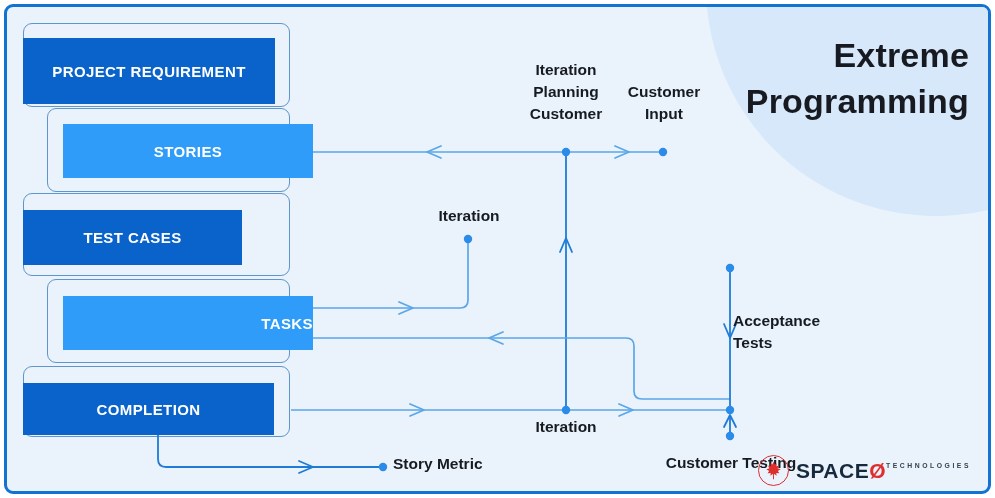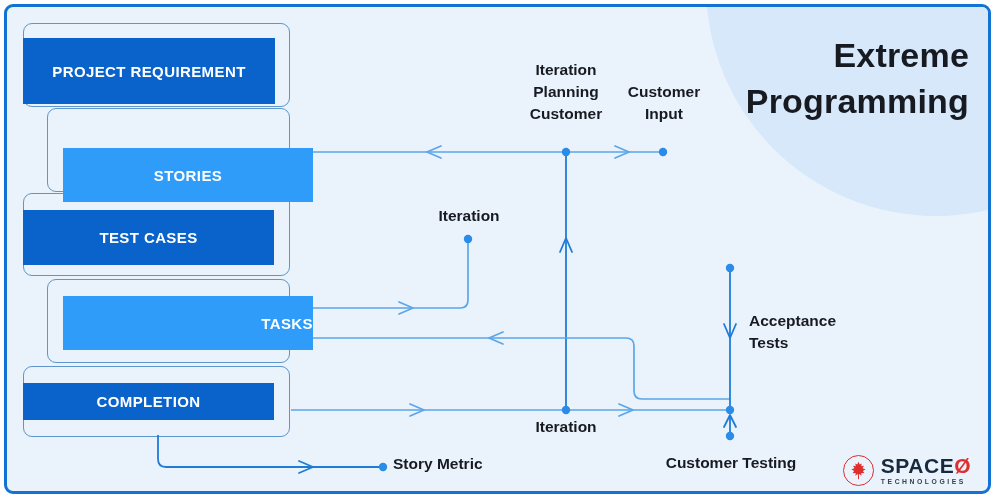--- a/index.html
+++ b/index.html
@@ -22,21 +22,21 @@
   svg .ln-light{stroke:var(--line-light);stroke-width:1.7;fill:none;}
   svg .ln-primary{stroke:var(--line-primary);stroke-width:1.8;fill:none;}
   svg .ah-light{stroke:var(--line-light);stroke-width:1.7;fill:none;stroke-linecap:round;stroke-linejoin:round;}
   svg .ah-primary{stroke:var(--line-primary);stroke-width:1.8;fill:none;stroke-linecap:round;stroke-linejoin:round;}
   svg .dot{fill:var(--dot);}
   .lbl{position:absolute;font-weight:700;font-size:15.5px;line-height:22px;color:var(--text);white-space:nowrap;}
   .lbl.center{transform:translateX(-50%);text-align:center;}
   .lbl span{display:block;}
   .logo{position:absolute;right:24px;bottom:12px;display:flex;align-items:center;gap:7px;}
   .logo-circle{width:31px;height:31px;border:1.8px solid var(--logo-red);border-radius:50%;display:flex;align-items:center;justify-content:center;}
-  .logo-text{display:flex;flex-direction:column;line-height:1;}
+  .logo-text{display:flex;flex-direction:row;line-height:1;}
   .logo-brand{font-weight:700;font-size:21px;color:var(--logo-dark);letter-spacing:.5px;}
   .logo-brand .suffix{color:var(--logo-red);}
   .logo-tagline{font-size:6.8px;font-weight:700;letter-spacing:2.55px;color:#33424F;margin-top:3px;}
 </style>
 </head>
 <body>
 
 <div class="canvas">
   <div class="frame">
     <div class="bg-circle"></div>
@@ -88,46 +88,46 @@
     <circle class="dot" cx="566" cy="410" r="4.2"></circle>
     <circle class="dot" cx="730" cy="268" r="4.2"></circle>
     <circle class="dot" cx="730" cy="410" r="4.2"></circle>
     <circle class="dot" cx="730" cy="436" r="4.2"></circle>
     <circle class="dot" cx="383" cy="467" r="4.2"></circle>
   </svg>
 
   <div class="box dark" style="left:23px;top:38px;width:252px;height:66px;">
     <span>PROJECT REQUIREMENT</span>
   </div>
-  <div class="box light" style="left:63px;top:124px;width:250px;height:54px;margin-top:24px;">
+  <div class="box light" style="left:63px;top:124px;width:250px;height:54px;">
     <span>STORIES</span>
   </div>
-  <div class="box dark" style="left:23px;top:210px;width:251px;height:55px;">
+  <div class="box dark" style="left:23px;top:210px;width:219px;height:55px;">
     <span>TEST CASES</span>
   </div>
   <div class="box light" style="left:63px;top:296px;width:250px;height:54px;justify-content:flex-end;">
     <span>TASKS</span>
   </div>
-  <div class="box dark" style="left:23px;top:383px;width:251px;height:37px;text-align:right;">
+  <div class="box dark" style="left:23px;top:383px;width:251px;height:52px;text-align:right;">
     <span>COMPLETION</span>
   </div>
 
   <div class="lbl center" style="left:566px;top:59px;">
     <span>Iteration</span>
     <span>Planning</span>
     <span>Customer</span>
   </div>
   <div class="lbl center" style="left:664px;top:81px;">
     <span>Customer</span>
     <span>Input</span>
   </div>
   <div class="lbl center" style="left:469px;top:205px;">
     <span>Iteration</span>
   </div>
-  <div class="lbl" style="left:749px;top:310px;">
+  <div class="lbl" style="left:733px;top:310px;">
     <span>Acceptance</span>
     <span>Tests</span>
   </div>
   <div class="lbl center" style="left:566px;top:416px;">
     <span>Iteration</span>
   </div>
   <div class="lbl center" style="left:731px;top:452px;">
     <span>Customer Testing</span>
   </div>
   <div class="lbl" style="left:393px;top:453px;">

